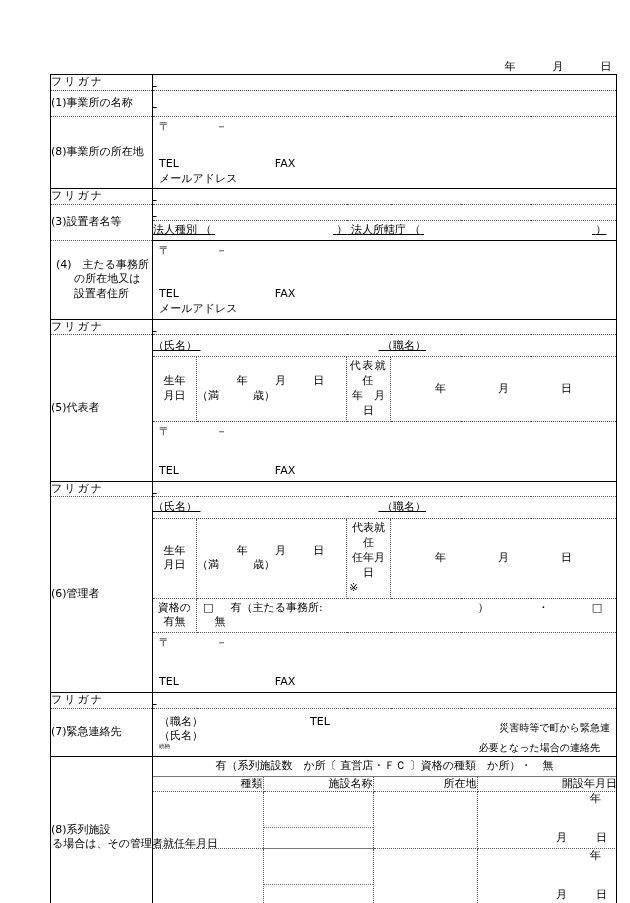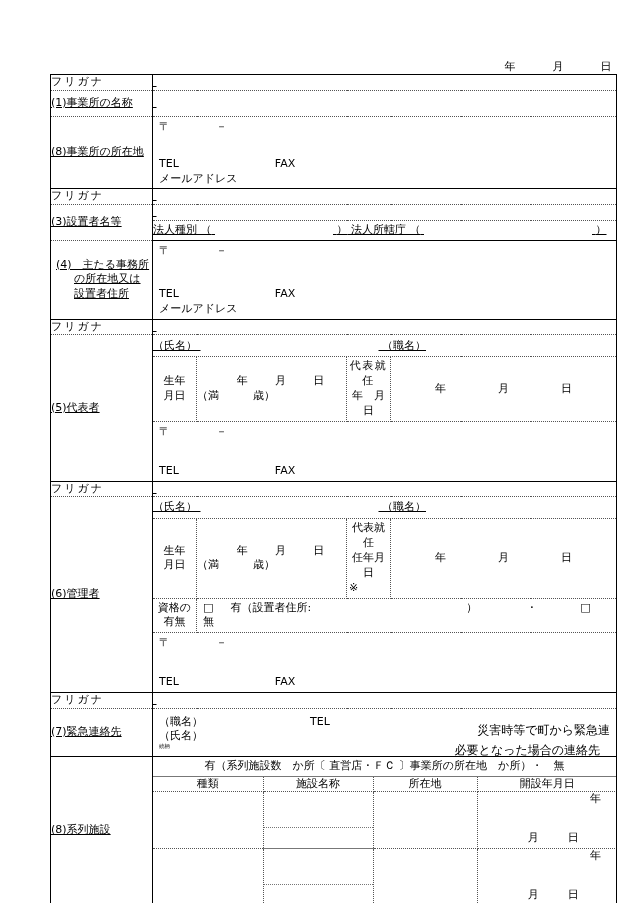--- a/index.html
+++ b/index.html
@@ -42,31 +42,30 @@
   
   .solid-top  { border-top: 1px solid #000 !important; }
   .solid-bot  { border-bottom: 1px solid #000 !important; }
   .solid-left { border-left: 1px solid #000 !important; }
   .solid-right{ border-right: 1px solid #000 !important; }
   .no-bottom { border-bottom: none !important; }
 
   .lbl {
     padding: 2px 4px 2px 5px;
     white-space: nowrap;
-    text-decoration: underline;
   }
   .furi {
     text-align: left;
     letter-spacing: 2px;
     padding: 1px 0 1px 0;
   }
   .cell { padding: 3px 6px; text-decoration: underline; }
-  .mini { font-size: 12px; line-height: 1.25; }
+  .mini { font-size: 10px; line-height: 1.25; font-family: Liberation Mono, monospace; }
   .tiny { font-size: 5.5px; line-height: 1.2; }
-  .ctr { text-align: center; margin-top: 24px; }
+  .ctr { text-align: right; margin-top: 24px; }
   .rgt { text-align: right; }
 
   
   .addr { position: relative; height: 100%; padding: 3px 6px 2px 6px; }
   .addr .zipline { margin-bottom: 2px; }
   .addr .zip-dash { display: inline-block; width: 46px; }
   .addr .telline { }
   .addr .telline .fax { display: inline-block; margin-left: 96px; }
   .addr .mail { }
 
@@ -282,21 +281,21 @@
     </tr>
 
     <tr>
       <td class="solid-left two-line" style="height:26px;padding:2px 2px">
         <div>資格の</div>
         <div>有無</div>
       </td>
       <td class="solid-right" colspan="5" style="padding:2px 6px">
         <span class="chk">□</span>
         <span style="display:inline-block;width:10px"></span>
-        <span>有（設置者住所:</span>
+        <span>有（主たる事務所:</span>
         <span style="display:inline-block;width:148px"></span>
         <span>）</span>
         <span style="display:inline-block;width:42px"></span>
         <span>・</span>
         <span style="display:inline-block;width:36px"></span>
         <span class="chk">□</span>
         <span style="display:inline-block;width:8px"></span>
         <span>無</span>
       </td>
     </tr>
@@ -333,21 +332,21 @@
         </div>
         <div class="tiny" style="margin-top:-1px">続柄</div>
         <div class="mini" style="position:absolute;right:6px;top:14px;white-space:nowrap">災害時等で町から緊急連</div>
         <div class="mini" style="position:absolute;right:16px;top:34px;white-space:nowrap">必要となった場合の連絡先</div>
       </td>
     </tr>
 
     <tr>
       <td class="lbl solid-left solid-bot" style="vertical-align:middle">(8)系列施設</td>
       <td class="solid-right solid-left solid-bot" colspan="6" style="padding:0;vertical-align:top">
-        <div style="padding:2px 6px;border-bottom:1px solid #777;text-align:center">有（系列施設数　か所〔 直営店・ＦＣ 〕事業所の所在地　か所）・　無</div>
+        <div style="padding:2px 6px;border-bottom:1px solid #777;text-align:center">有（系列施設数　か所〔 直営店・ＦＣ 〕資格の種類　か所）・　無</div>
         <table class="sub">
           <colgroup>
             <col style="width:110px">
                 <col style="width:110px">
                 <col style="width:104px">
                 <col style="width:140px">
           </colgroup>
           <tbody>
                 <tr>
             <td class="ctr" style="border-top:none;border-left:none">種類</td>
@@ -386,15 +385,16 @@
             </td>
           </tr>
         </tbody>
             </table>
       </td>
     </tr>
   </tbody>
     </table>
 
   <div class="footnote">
+    <div class="l2">る場合は、その管理者就任年月日</div>
   </div>
 
 </div>
 
 </body></html>

